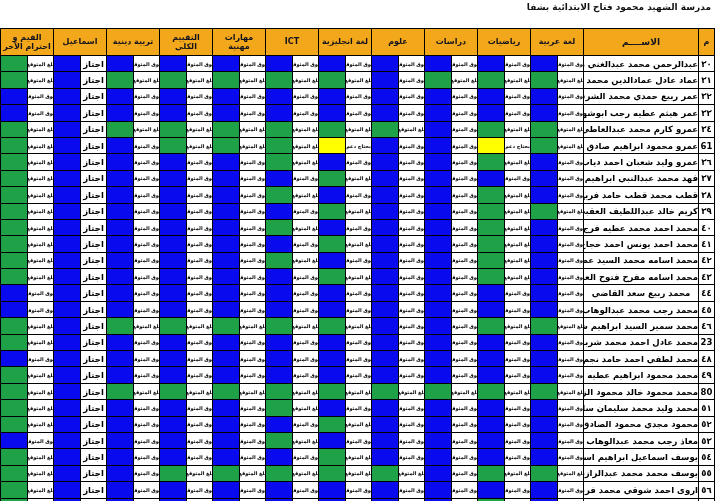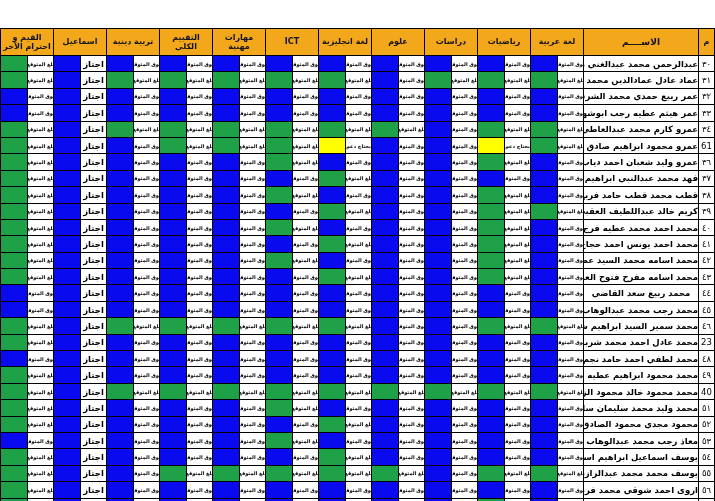--- a/index.html
+++ b/index.html
@@ -15,39 +15,40 @@
                  font-size:11px; font-weight:bold; color:#111; white-space:nowrap; }
 
   table.grades { border-collapse:collapse; table-layout:fixed; width:715px; direction:rtl; }
   table.grades th, table.grades td { border:1px solid #000; padding:0; overflow:hidden; }
 
   thead th { background:#f3a71b; color:#14141e; font-weight:bold; font-size:8px;
              height:27px; text-align:center; vertical-align:middle; line-height:1.15; }
   thead th.name-h { font-size:9px; letter-spacing:1px;text-align:center; }
 
   tbody td { height:15.4px; background:#fff; }
-  td.num { font-size:8.5px; font-weight:normal; text-align:center; vertical-align:middle; color:#000; }
+  td.num { font-size:8.5px; font-weight:bold; text-align:center; vertical-align:middle; color:#000; }
   td.name { font-size:8.5px; font-weight:bold; text-align:center; vertical-align:middle;
             color:#000; white-space:nowrap; }
 
   td.mark { padding:0; }
   .mark-wrap { display:flex; flex-direction:row; height:15.4px; width:100%; }
   .mark-label { flex:1 1 50%; display:flex; align-items:center; justify-content:center;
                 background:#fff; font-size:5px; font-weight:bold; color:#000;
                 white-space:nowrap; overflow:hidden; border-left:1px solid #000; }
   .mark-label.big { font-size:8.5px; }
   .mark-box { flex:1 1 50%; height:100%; }
 </style>
 </head>
 <body>
 
 <div class="page">
 
   <div class="topbar">
     <div class="admin-block">
+      <div class="school-line">مدرسة الشهيد محمود فتاح الابتدائية بشفا</div>
     </div>
   </div>
 
   <table class="grades">
     <colgroup>
       <col style="width:16px">
       <col style="width:115px">
       <col span="11" style="width:53px">
     </colgroup>
     <thead>
@@ -1462,21 +1463,21 @@
             </div>
           </td>
           <td class="mark">
             <div class="mark-wrap">
               <span class="mark-label">بلغ المتوقع</span>
               <span class="mark-box" style="background: rgb(31, 161, 72);"></span>
             </div>
           </td>
         </tr>
         <tr>
-          <td class="num">40</td>
+          <td class="num">80</td>
           <td class="name">محمد محمود خالد محمود الزمراني</td>
           <td class="mark">
             <div class="mark-wrap">
               <span class="mark-label">بلغ المتوقع</span>
               <span class="mark-box" style="background: rgb(31, 161, 72);"></span>
             </div>
           </td>
           <td class="mark">
             <div class="mark-wrap">
               <span class="mark-label">بلغ المتوقع</span>

